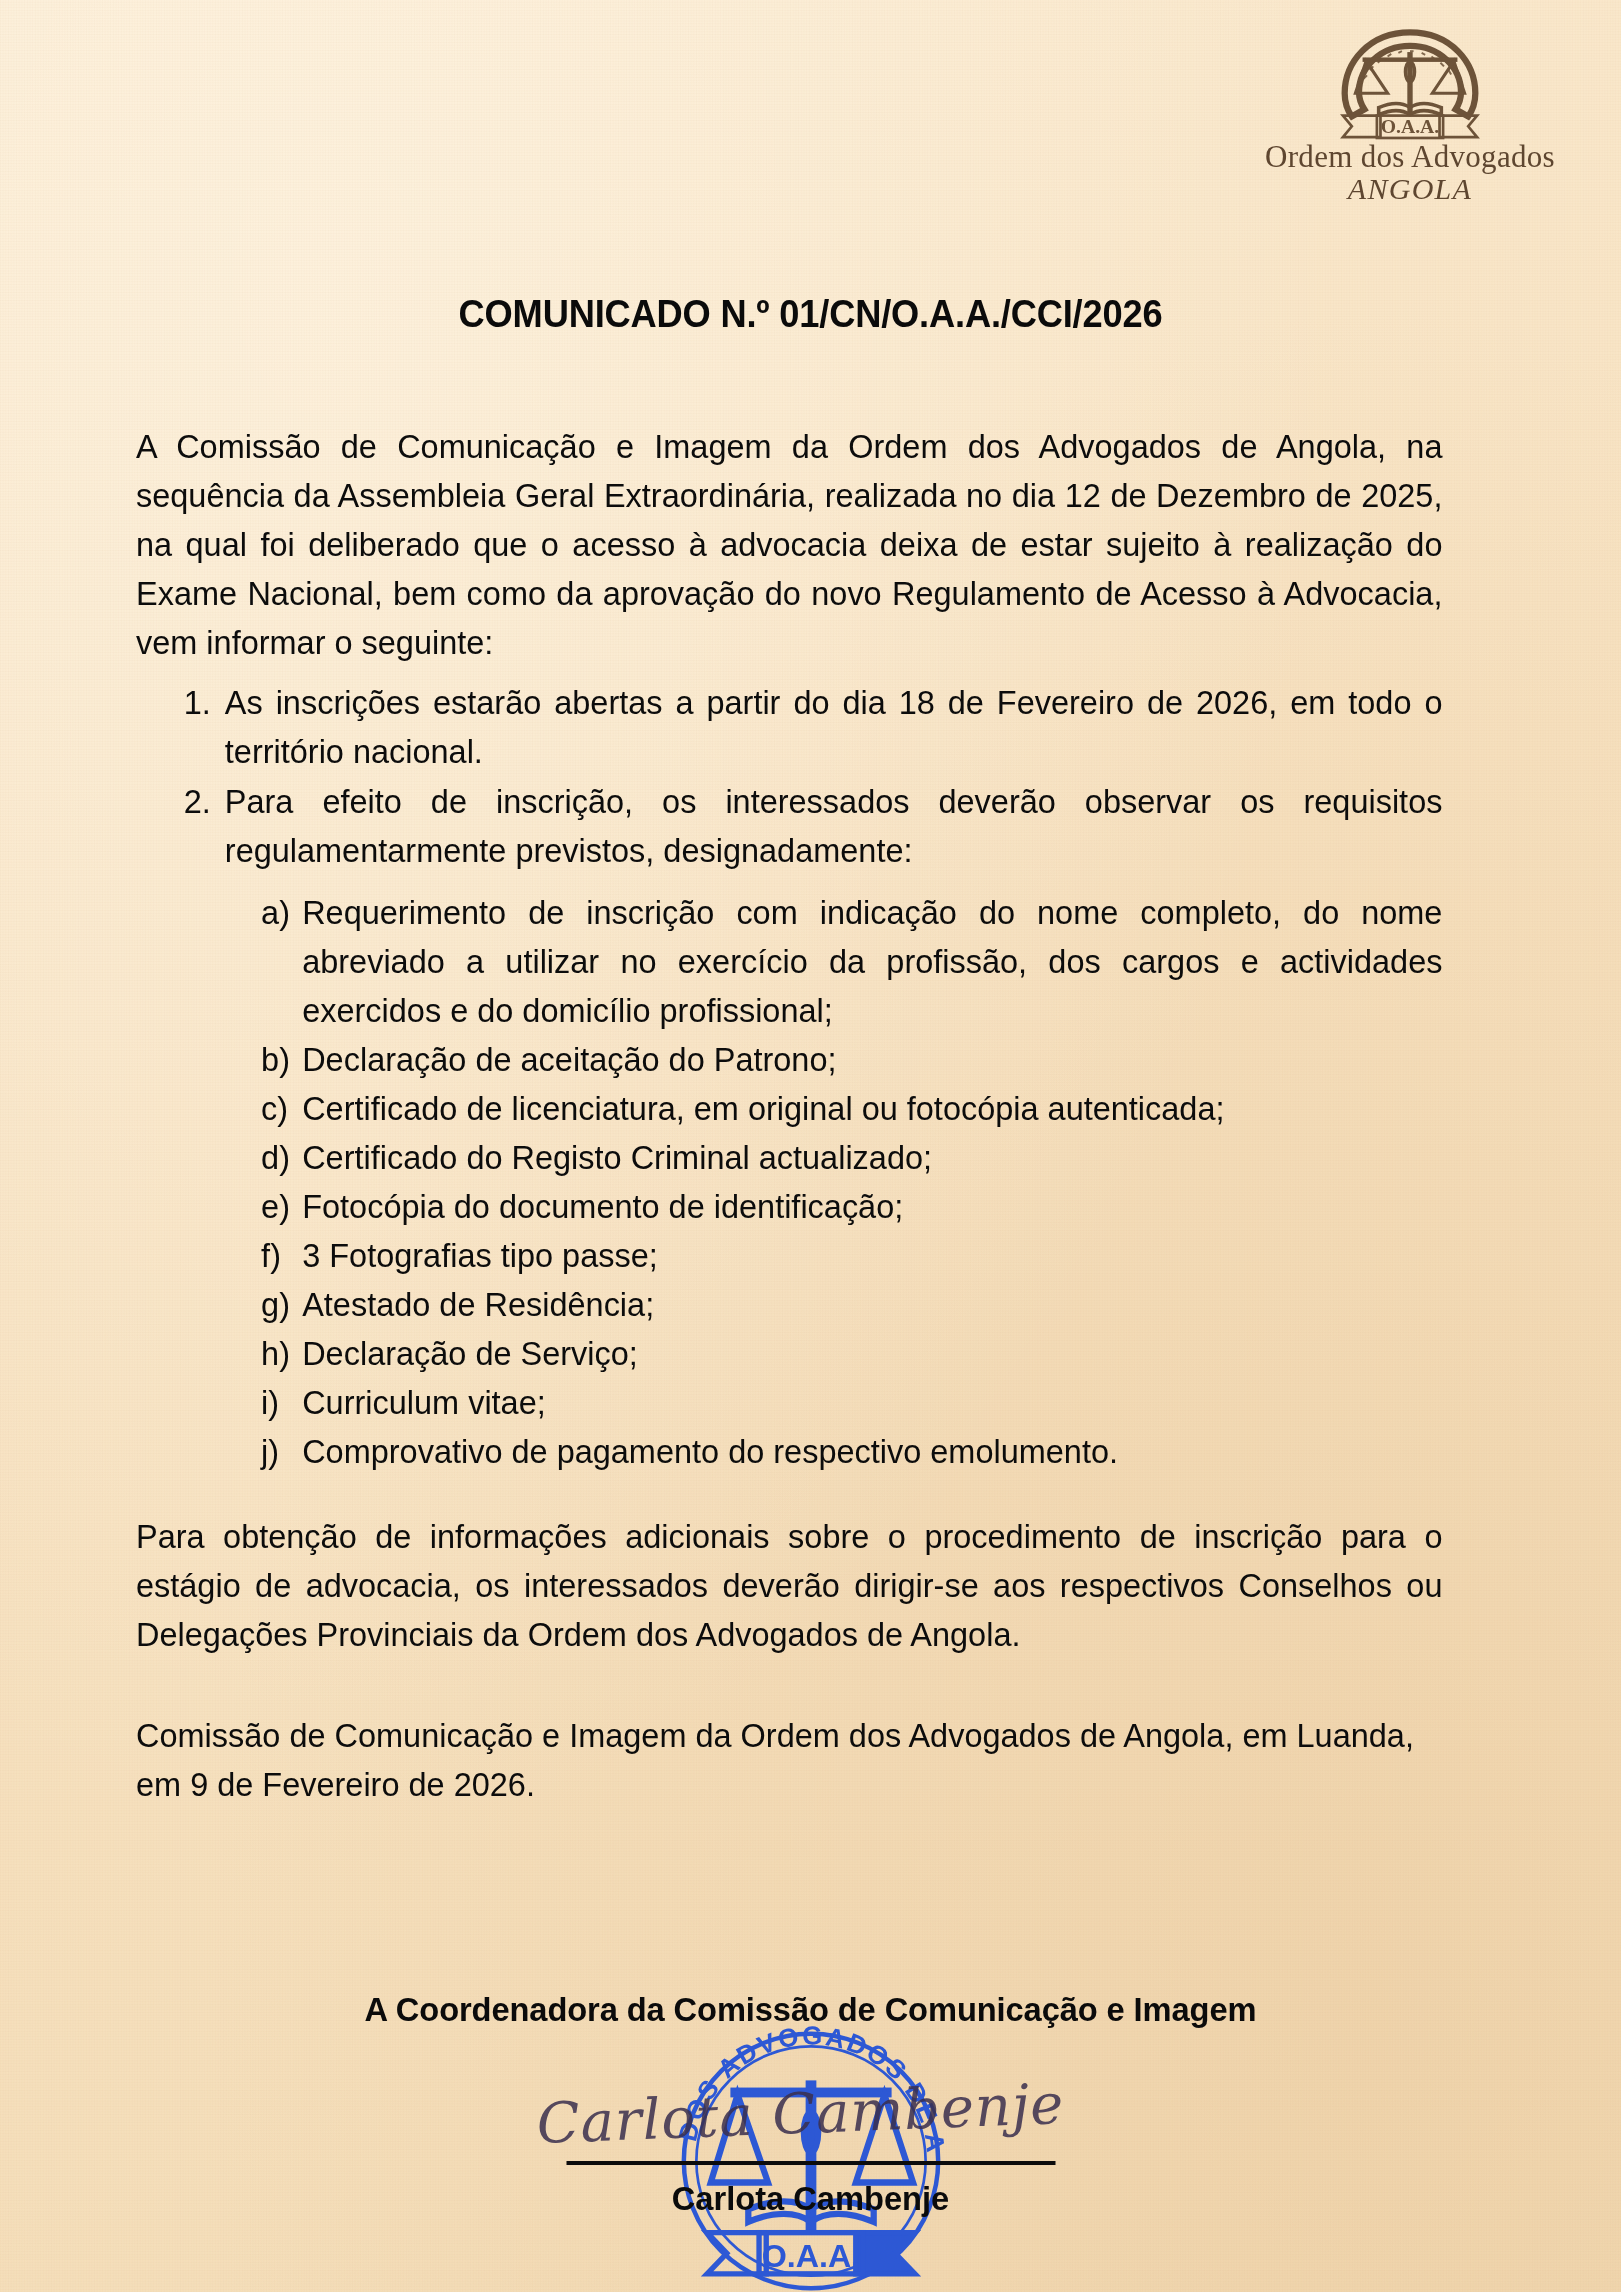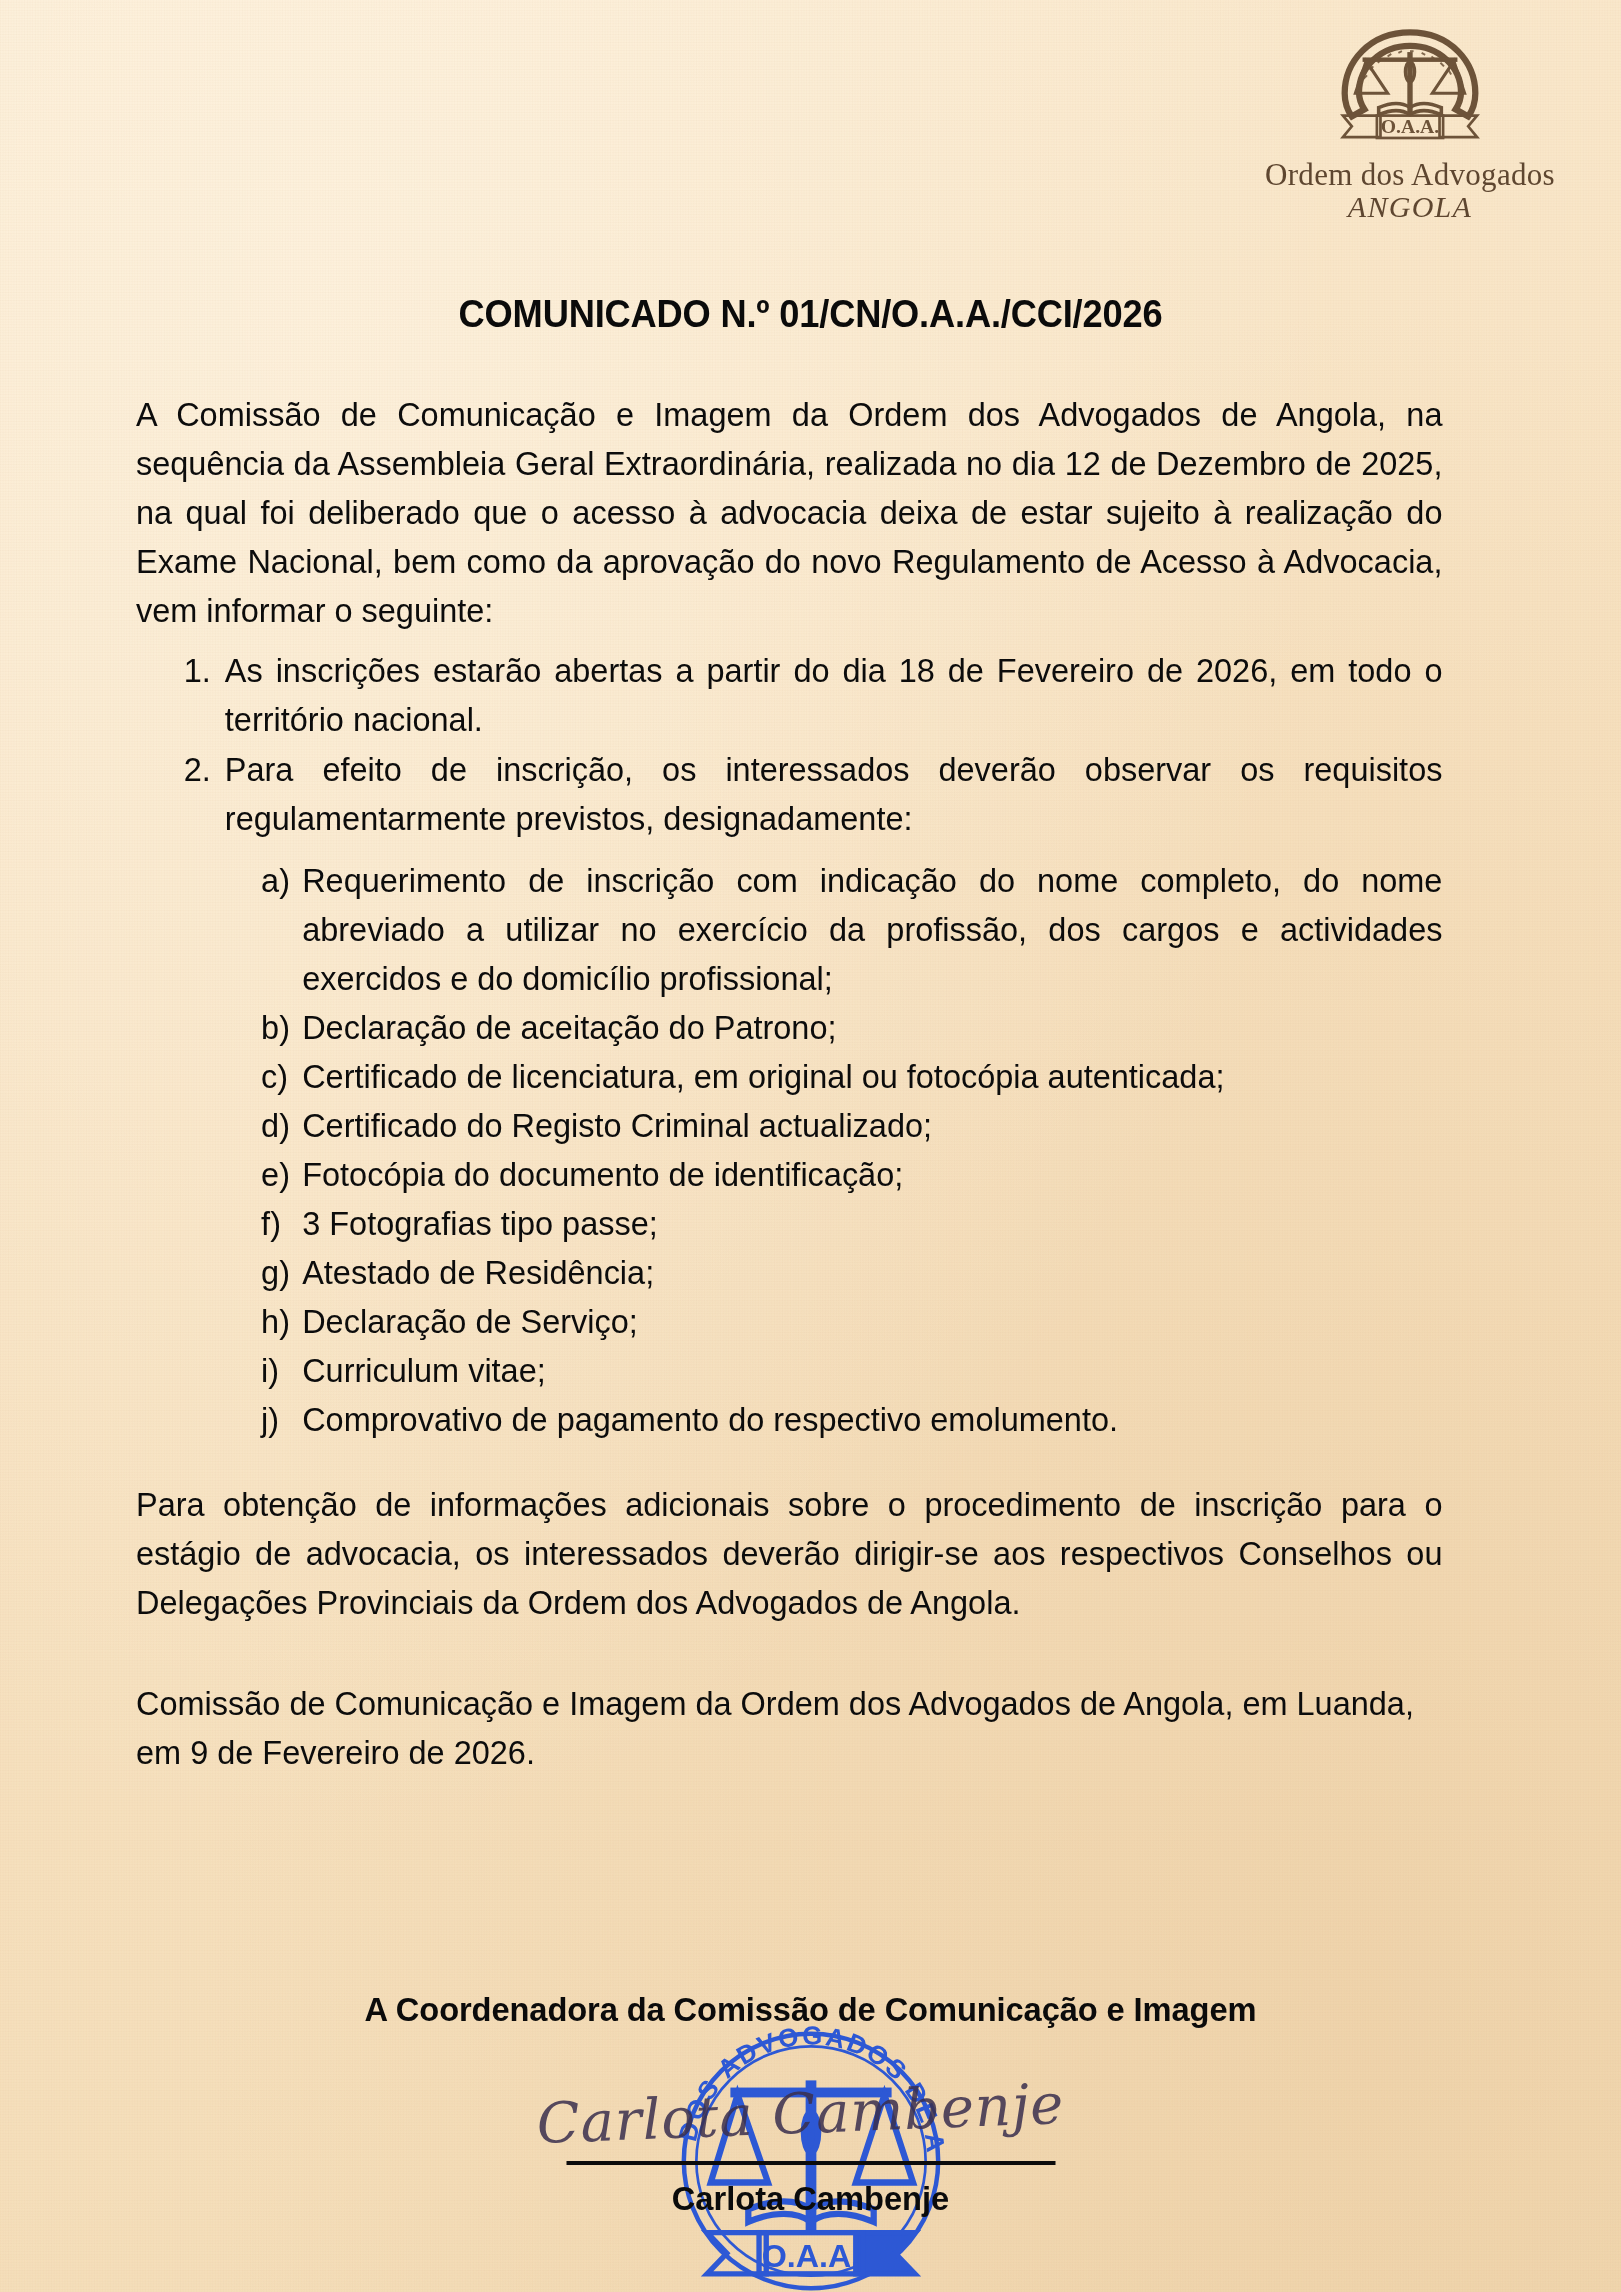--- a/index.html
+++ b/index.html
@@ -42,21 +42,21 @@
     align-items: flex-start;
     height: 115px;
   }
   .logo-svg { display: block; }
   .lh-name {
     font-family: "Liberation Serif", serif;
     font-size: 31px;
     line-height: 1.02;
     color: #5e4630;
     letter-spacing: 0.3px;
-    margin-top: 19px;
+    margin-top: 1px;
     white-space: nowrap;
   }
   .lh-country {
     font-family: "Liberation Serif", serif;
     font-size: 30px;
     line-height: 1.05;
     color: #5e4630;
     letter-spacing: 1.3px;
     font-style: italic;
   }
@@ -70,21 +70,21 @@
     text-align: center;
     font-size: 39px;
     font-weight: bold;
     color: #0b0b0b;
     letter-spacing: -0.2px;
     transform: scaleX(0.93);
   }
 
   .content {
     position: absolute;
-    top: 390px;
+    top: 422px;
     left: 136px;
     width: 1368px;
   }
 
   .para {
     font-size: 34px;
     line-height: 49px;
     color: #0c0c0c;
     text-align: justify;
     text-justify: inter-word;

